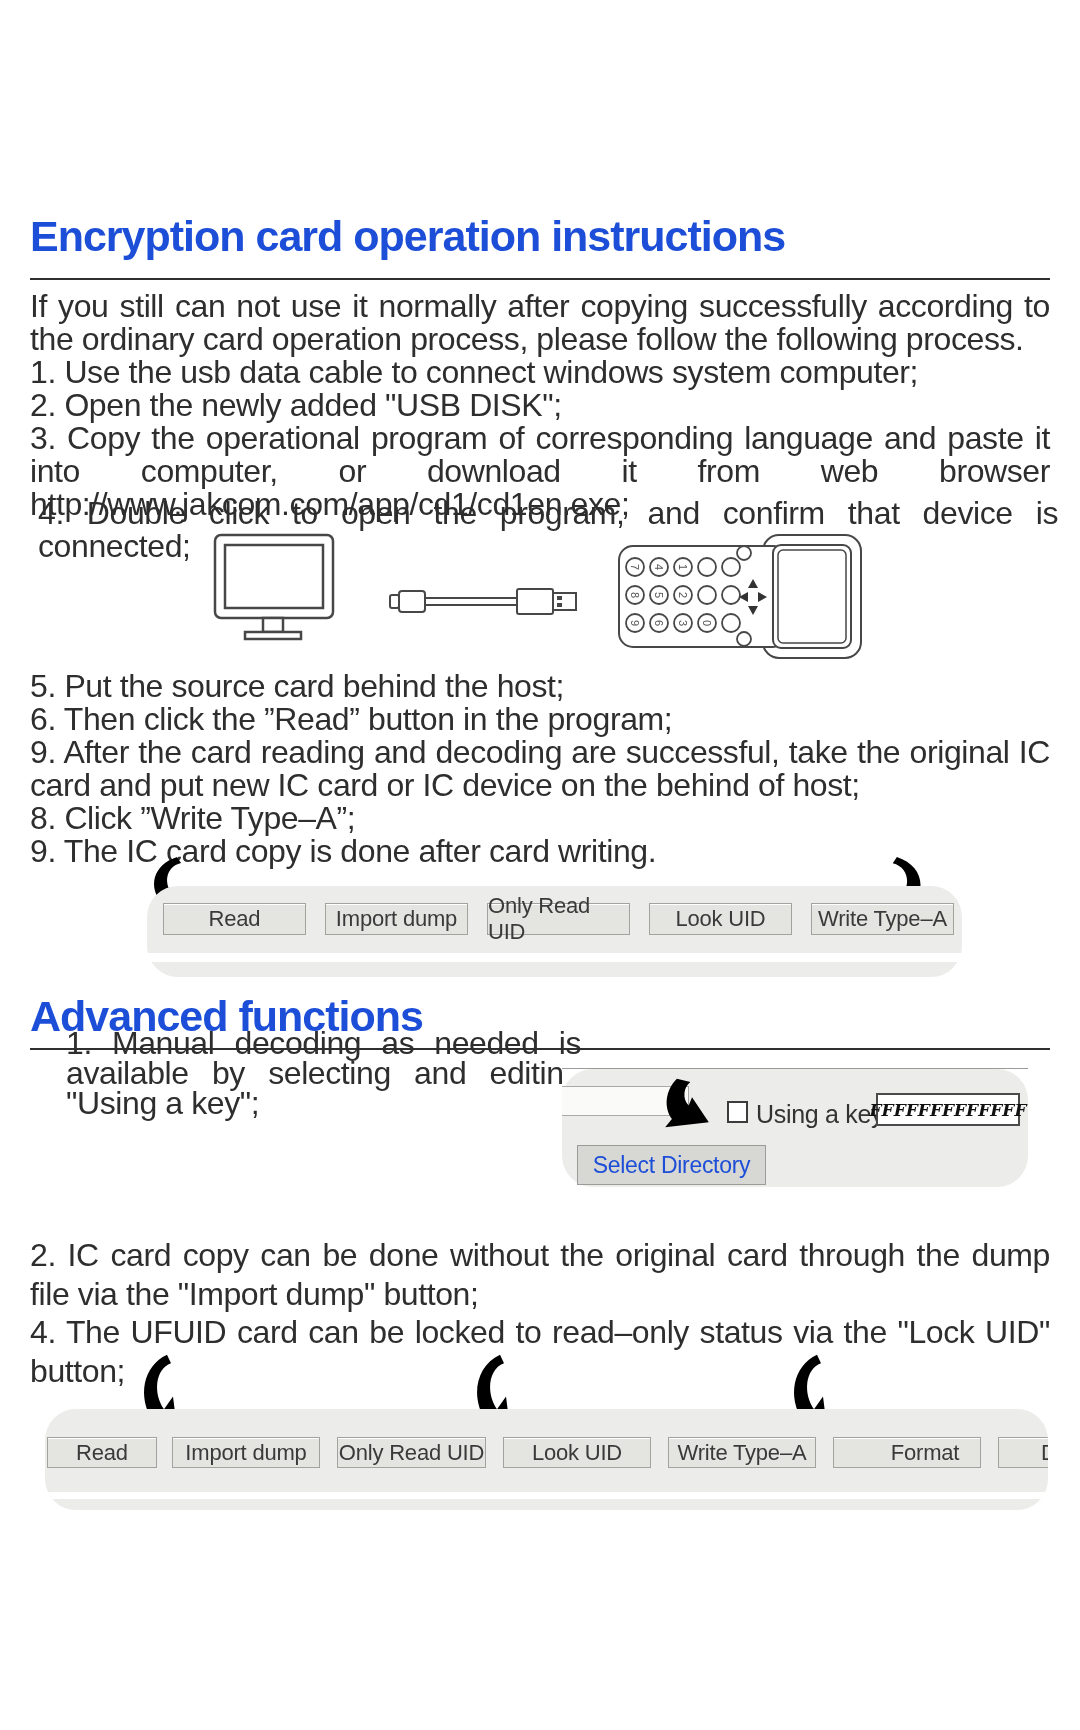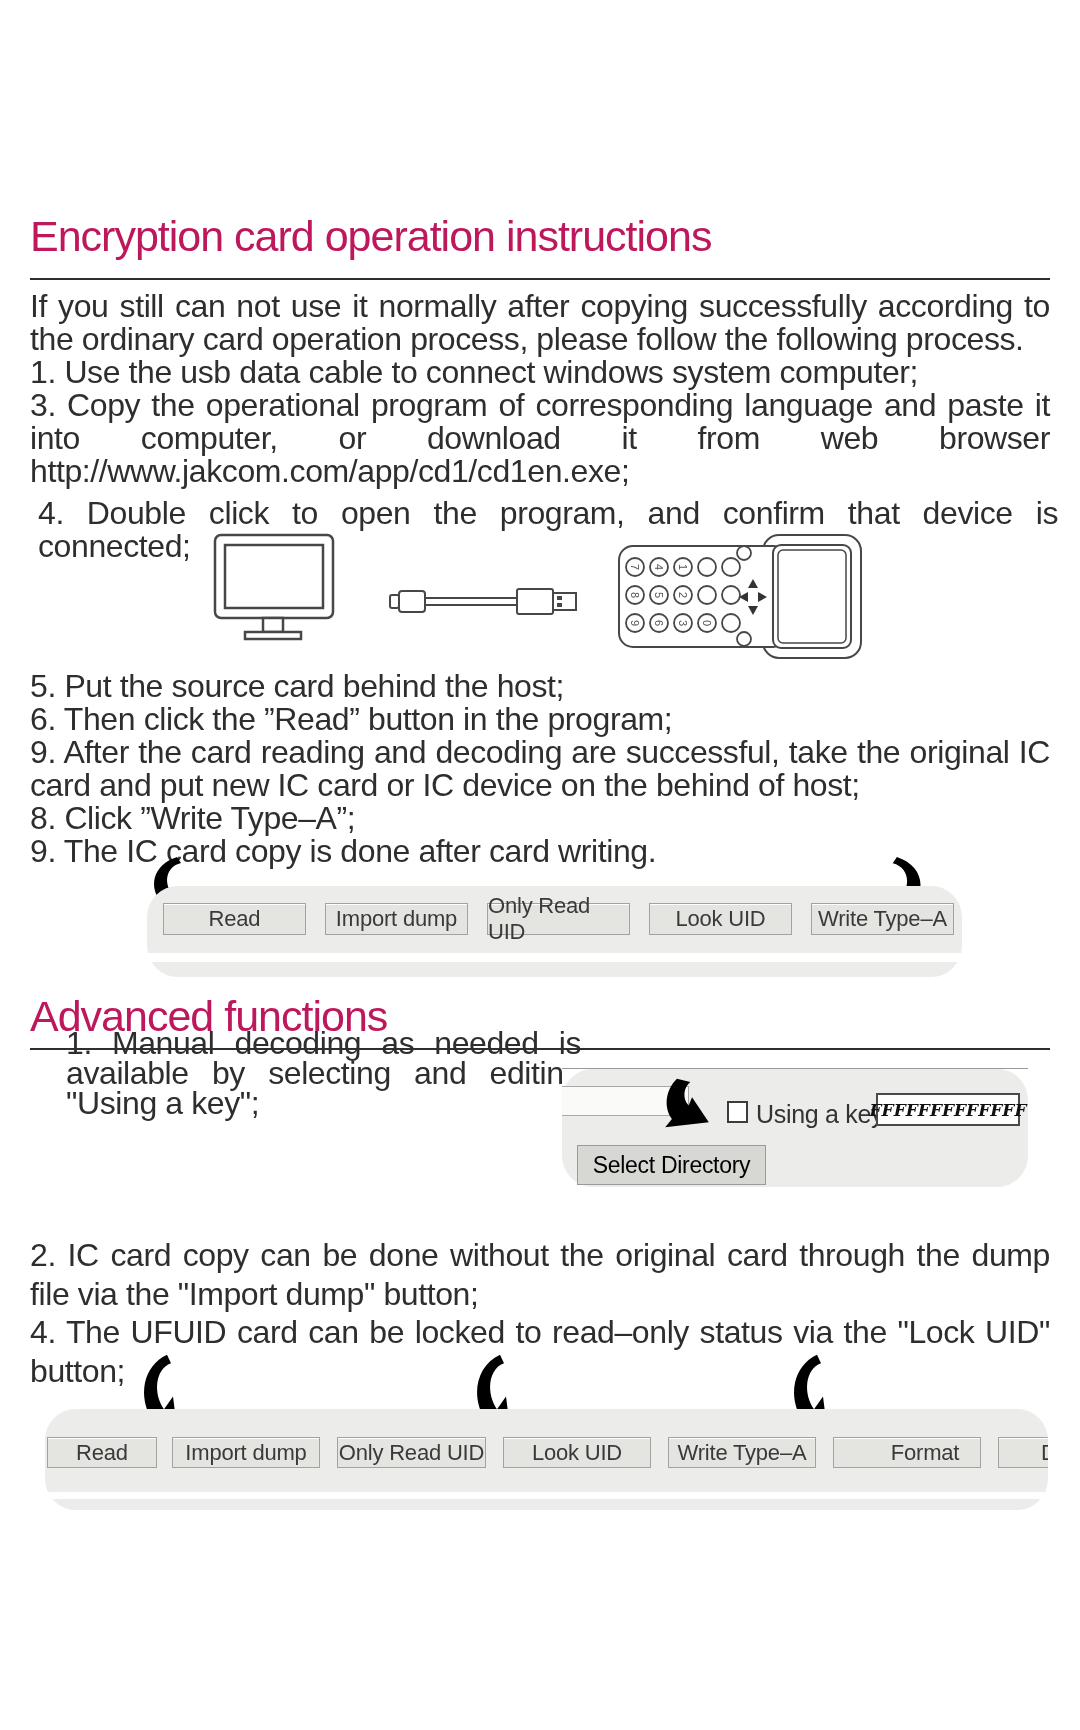--- a/index.html
+++ b/index.html
@@ -1,21 +1,21 @@
 <!DOCTYPE html>
 <html><head>
 <meta charset="utf-8">
 <style>
   html,body{margin:0;padding:0;background:#ffffff;}
   #canvas{position:relative;width:1080px;height:1730px;background:#ffffff;overflow:hidden;
           font-family:"Liberation Sans",sans-serif;color:#2e2e2e;}
   .abs{position:absolute;}
   .body-txt{font-size:32px;line-height:33px;letter-spacing:-0.4px;text-align:justify;color:#2e2e2e;}
   .body-txt p{margin:0;}
-  .h1{font-size:43px;font-weight:400;letter-spacing:-1px;color:#be185d;white-space:nowrap;}
+  .h1{font-size:43px;font-weight:700;letter-spacing:-1px;color:#1d4ed8;white-space:nowrap;}
   .rule{height:2px;background:#2f2f2f;}
   .panel{background:#ececea;border-radius:31px;}
   .ui-btn{position:absolute;height:32px;background:#e4e4e1;border:1px solid #a3a39e;
           box-sizing:border-box;display:flex;align-items:center;justify-content:center;
           font-size:22px;color:#3a3a3a;letter-spacing:-0.2px;box-shadow:0 1px 0 #ffffff inset;}
   .white-band{position:absolute;left:0;right:0;background:#ffffff;}
   .arrow-svg{display:block;}
   svg .ln{stroke:#474747;fill:#ffffff;}
   svg text{font-family:"Liberation Sans",sans-serif;fill:#555;}
 </style>
@@ -23,20 +23,21 @@
 <body>
 
 <div id="canvas">
 
   <div class="abs h1" style="left:30px;top:212px;">Encryption card operation instructions</div>
   <div class="abs rule" style="left:30px;top:278px;width:1020px;"></div>
 
   <div class="abs body-txt" style="left:30px;top:290px;width:1020px;">
     <p>If you still can not use it normally after copying successfully according to the ordinary card operation process, please follow the following process.</p>
     <p>1. Use the usb data cable to connect windows system computer;</p>
+    <p>2. Open the newly added "USB DISK";</p>
     <p>3. Copy the operational program of corresponding language and paste it into computer, or download it from web browser http://www.jakcom.com/app/cd1/cd1en.exe;</p>
   </div>
 
   <div class="abs body-txt" style="left:38px;top:497px;width:1020px;">4. Double click to open the program, and confirm that device is connected;</div>
 
   <div class="abs" style="left:213px;top:533px;">
     <svg class="arrow-svg" width="122" height="108" viewBox="0 0 122 108">
       <rect class="ln" x="2" y="2" width="118" height="83" rx="6" stroke-width="2.5"></rect>
       <rect class="ln" x="12" y="12" width="98" height="63" stroke-width="2.5"></rect>
       <rect class="ln" x="50" y="85" width="20" height="14" stroke-width="2.5"></rect>
@@ -142,21 +143,21 @@
     <div class="abs panel" style="left:0;top:8px;width:466px;height:118px;">
       <div class="abs" style="left:0;top:17px;width:127px;height:30px;background:#fafaf8;border:1px solid #a8a8a4;border-left:none;box-sizing:border-box;"></div>
       <div class="abs" style="left:85px;top:8px;">
         <svg class="arrow-svg" width="80" height="52" viewBox="0 0 56 62">
           <path d="M16 2 C 2 16, 0 36, 10 50 L 2 60 L 54 54 L 34 24 L 30 34 C 22 26, 24 12, 32 6 Z" fill="#000"></path>
         </svg>
       </div>
       <div class="abs" style="left:165px;top:32px;width:21px;height:22px;background:#ffffff;border:2px solid #3c3c3c;box-sizing:border-box;" role="checkbox" aria-checked="false"></div>
       <div class="abs" style="left:194px;top:31px;font-size:25px;color:#333;letter-spacing:-0.3px;white-space:nowrap;">Using a key</div>
       <div class="abs" style="left:314px;top:24px;width:144px;height:33px;background:#ffffff;border:2px solid #4a4a4a;box-sizing:border-box;display:flex;align-items:center;justify-content:center;font-family:'DejaVu Serif',serif;font-weight:bold;font-size:17px;color:#111;font-style:italic;">FFFFFFFFFFFFF</div>
-      <div class="abs" style="left:15px;top:76px;width:189px;height:40px;background:#d7d7d4;border:1px solid #9a9a96;box-sizing:border-box;display:flex;align-items:center;justify-content:center;font-size:23px;color:#000000;letter-spacing:-0.3px;">Select Directory</div>
+      <div class="abs" style="left:15px;top:76px;width:189px;height:40px;background:#d7d7d4;border:1px solid #9a9a96;box-sizing:border-box;display:flex;align-items:center;justify-content:center;font-size:23px;color:#1d4ed8;letter-spacing:-0.3px;">Select Directory</div>
     </div>
   </div>
 
   <div class="abs body-txt" style="left:30px;top:1236px;width:1020px;line-height:38.5px;">
     <p>2. IC card copy can be done without the original card through the dump file via the "Import dump" button;</p>
     <p>4. The UFUID card can be locked to read–only status via the "Lock UID" button;</p>
   </div>
 
   <div class="abs" style="left:133px;top:1352px;">
     <svg class="arrow-svg" width="60" height="92" viewBox="0 0 60 66" preserveAspectRatio="none">

